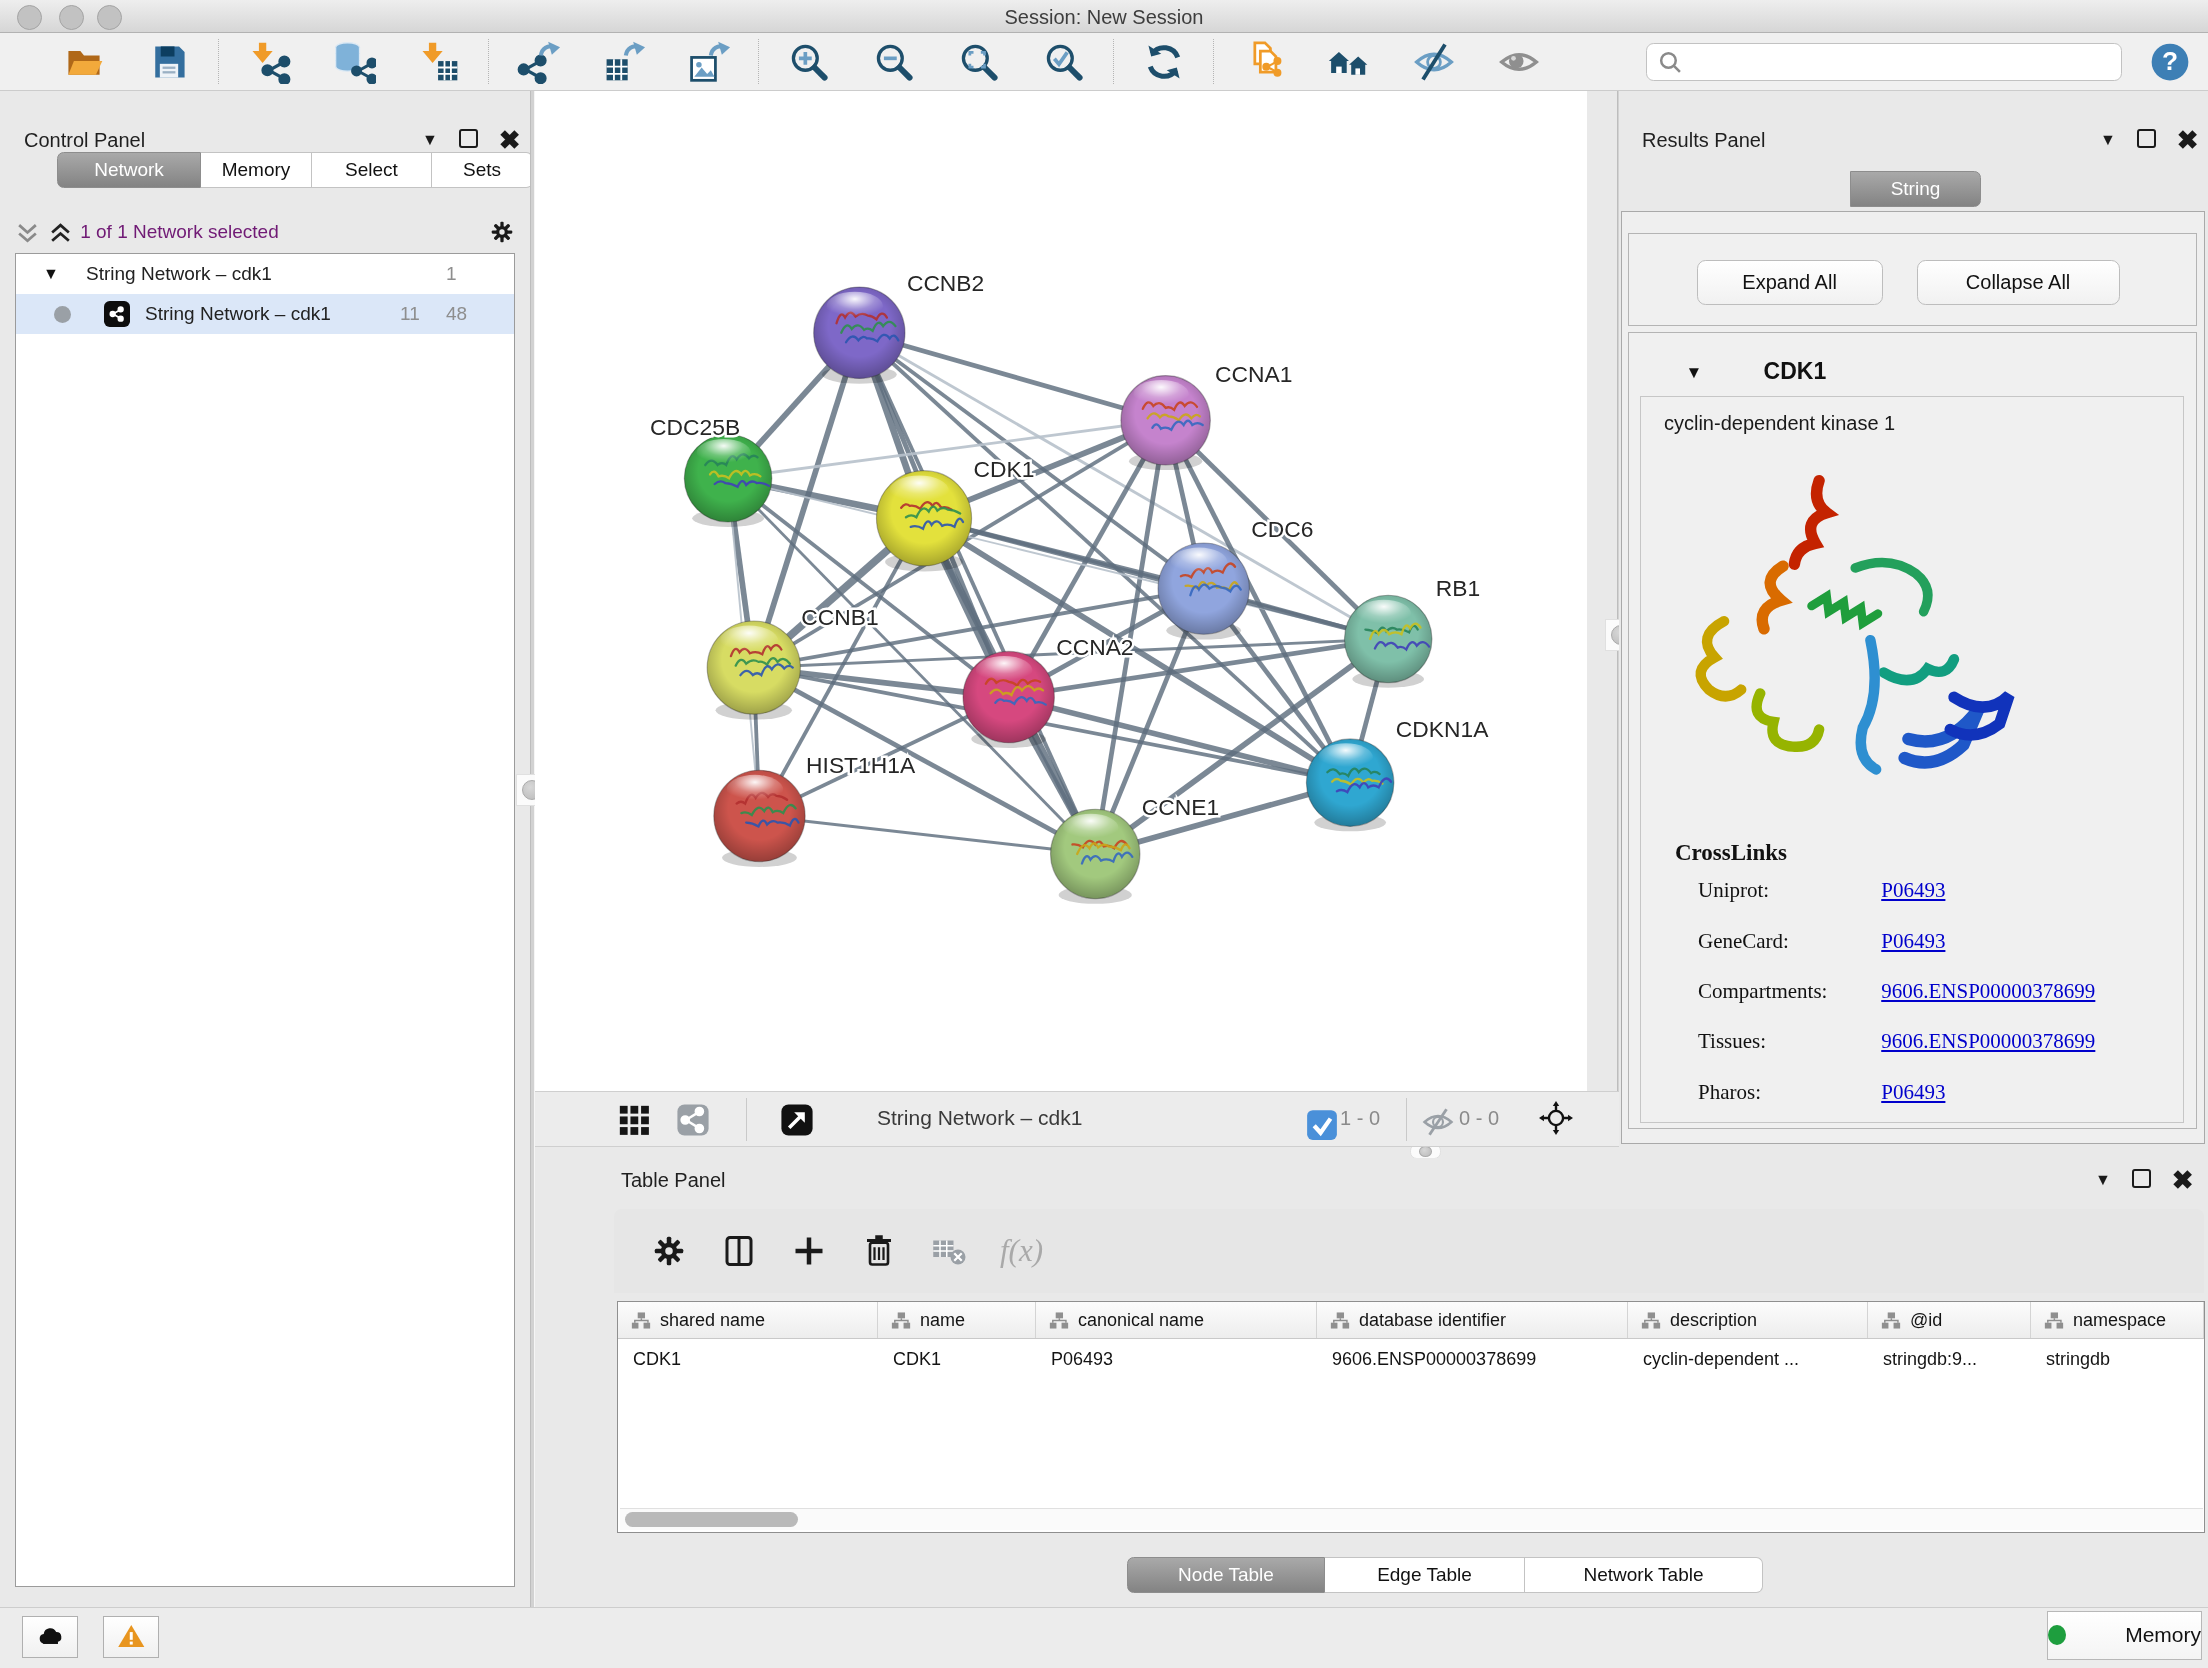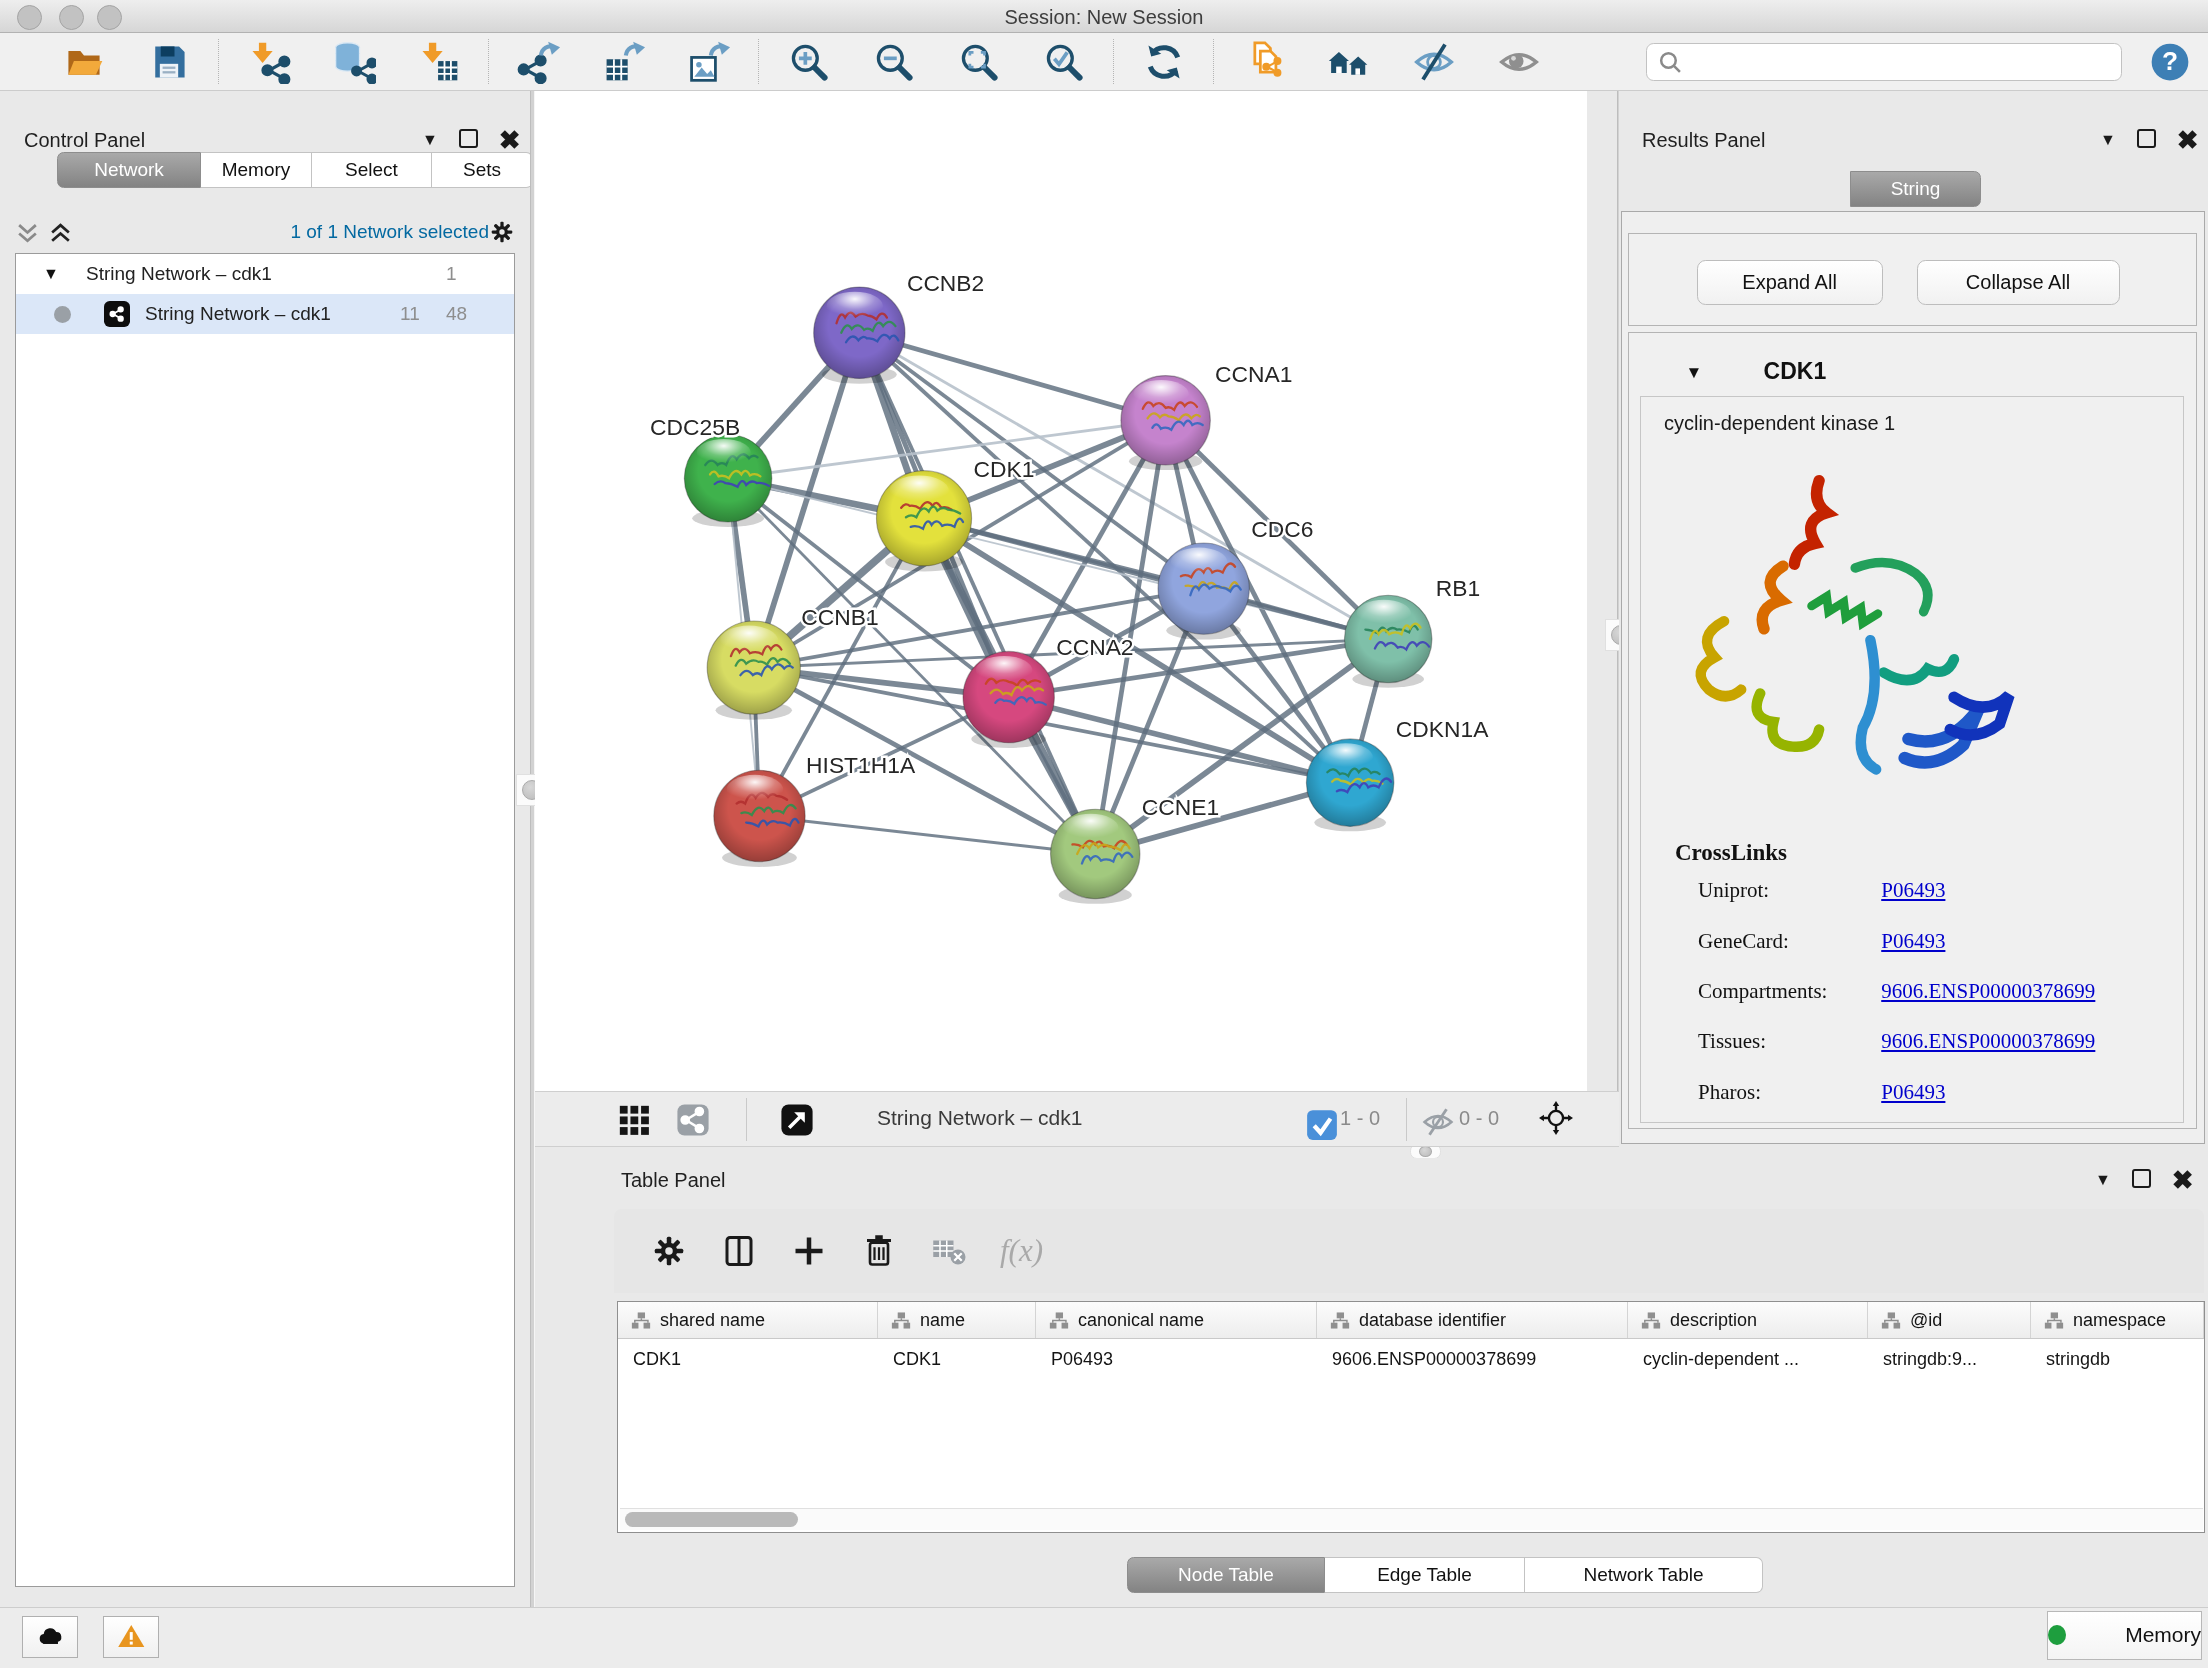--- a/index.html
+++ b/index.html
@@ -41,21 +41,21 @@
   .seg{height:34px;line-height:34px;padding:0 12px;text-align:center;font-size:19px;color:#111;
     background:#ffffff;border:1px solid #c3c3c3;border-left:none;cursor:pointer;}
   .seg:first-child{border-left:1px solid #c3c3c3;border-radius:6.7px 0 0 6.7px;}
   .seg:last-child{border-radius:0 6.7px 6.7px 0;}
   .seg.sel{background:linear-gradient(#a9a9a9,#838383);color:#fff;border-color:#8d8d8d;}
 
   
   .cpanel{left:0;top:91px;width:531px;height:1516px;background:#e9e9e9;}
   .subhead{position:absolute;left:15px;top:122px;width:500px;height:38px;display:flex;align-items:center;}
   .chev{width:25px;height:21px;margin-right:7.6px;cursor:pointer;}
-  .selstatus{flex:1;text-align:right;font-size:19px;color:#0369a1;}
+  .selstatus{flex:1;text-align:left;font-size:19px;color:#701a75;}
   .gearbtn{width:26px;height:26px;cursor:pointer;}
   .treebox{position:absolute;left:15px;top:162px;width:498px;height:1332px;background:#fff;
     border:1.9px solid #9b9b9b;}
   .trow{position:relative;height:40px;display:flex;align-items:center;font-size:19px;color:#222;}
   .trow .arr{position:absolute;left:27px;font-size:16px;color:#111;}
   .trow .lbl0{position:absolute;left:70px;}
   .trow .cnt{position:absolute;color:#8e8e8e;}
   .trow.sel{background:#dbe7f8;}
   .dot{position:absolute;left:38px;width:17px;height:17px;border-radius:50%;background:#9aa0a6;}
   .netic{position:absolute;left:88px;width:26px;height:26px;border-radius:5.7px;background:#0d0d0d;

